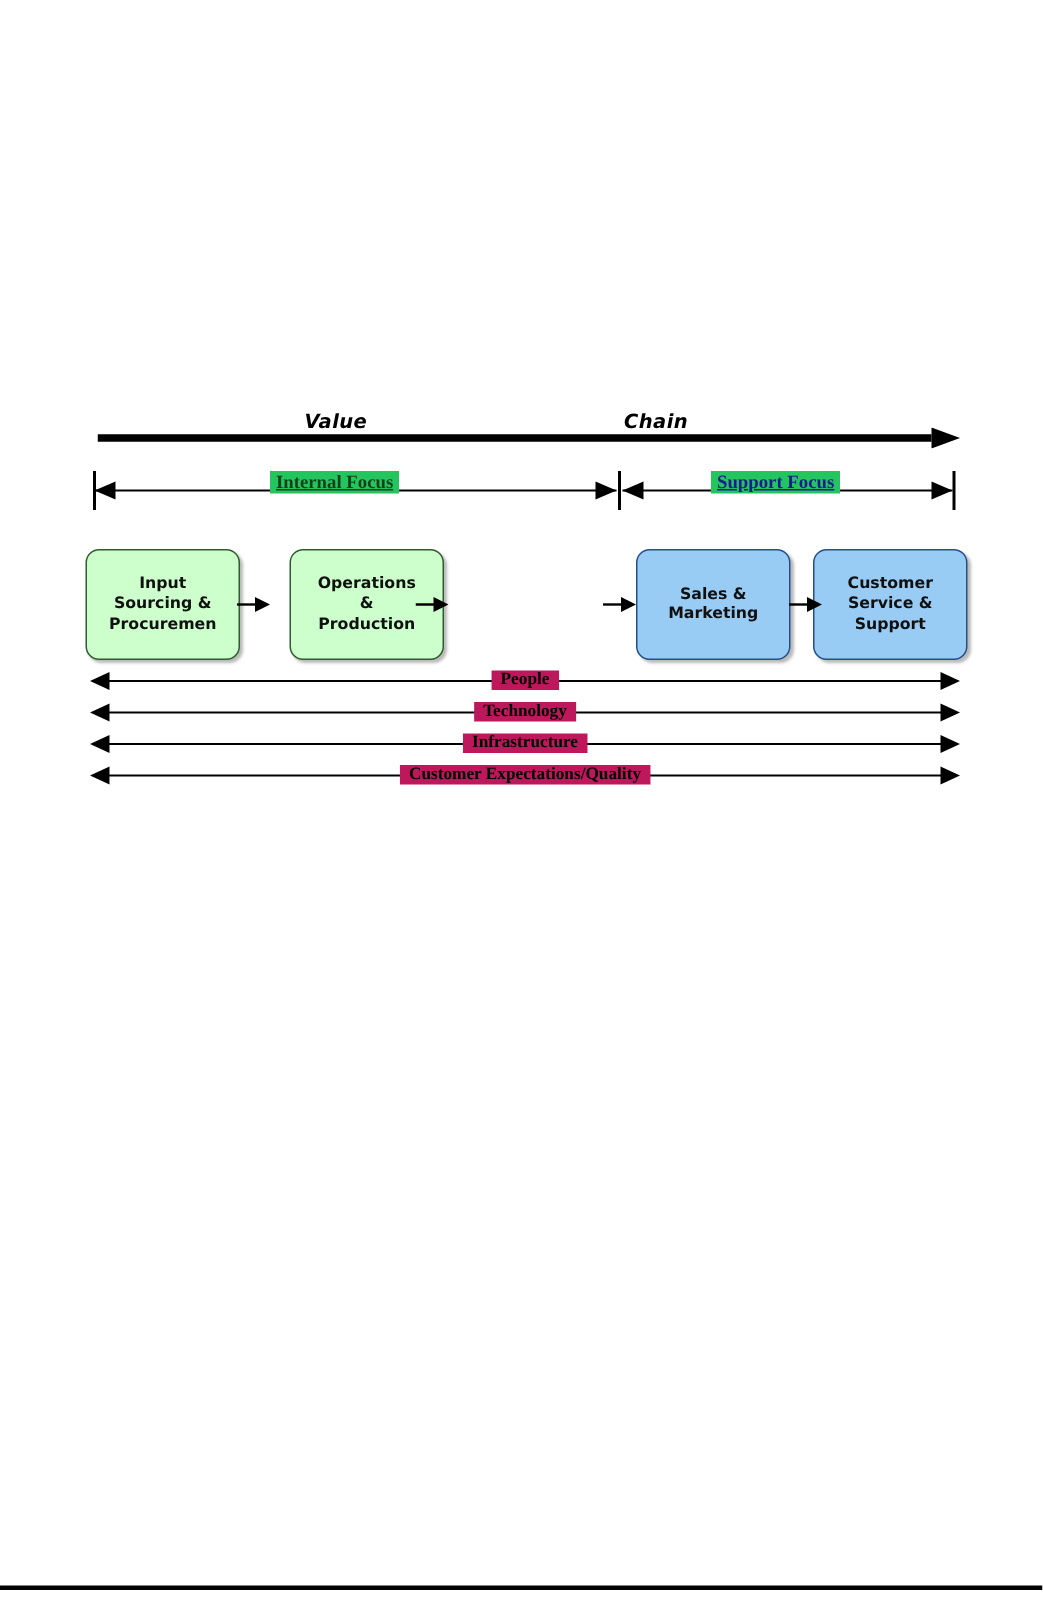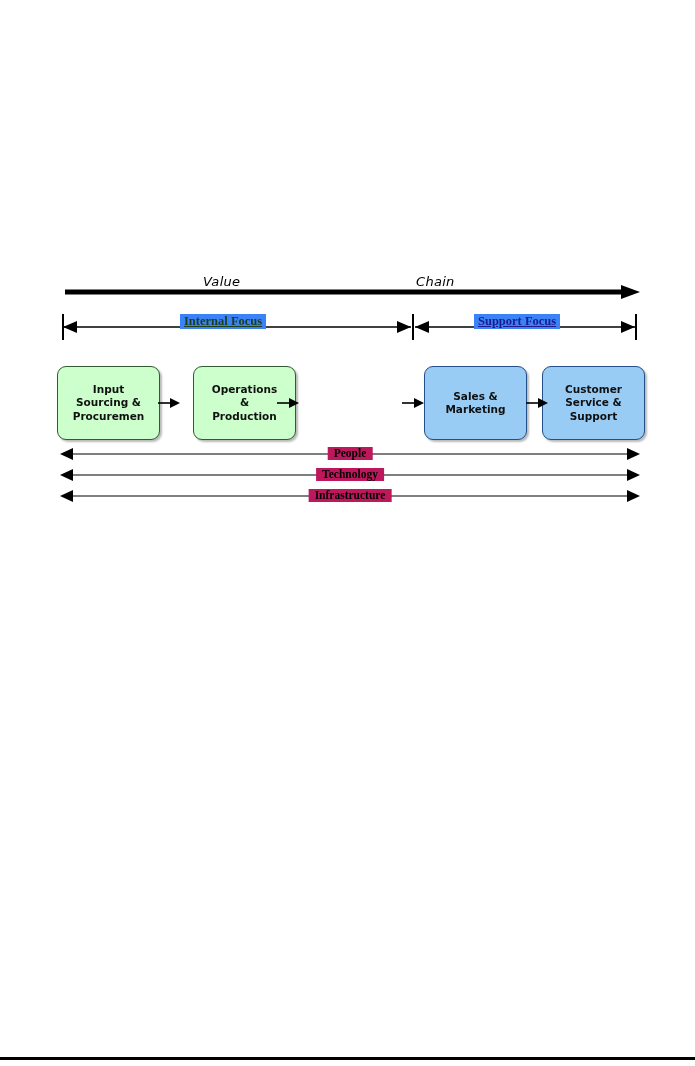--- a/index.html
+++ b/index.html
@@ -21,21 +21,21 @@
     left: 0;
     top: 0;
     width: 695px;
     height: 1066px;
   }
 
   
   .vc-title {
     position: absolute;
     font-family: "DejaVu Sans", sans-serif;
-    font-weight: normal;
+    font-weight: bold;
     font-style: italic;
     font-size: 13px;
     color: #000000;
     letter-spacing: 0.3px;
     white-space: nowrap;
   }
   #vc-title-value { left: 203px; top: 274px; }
   #vc-title-chain { left: 416px; top: 274px; }
 
   
@@ -56,21 +56,21 @@
     height: 40px;
   }
   .focus-label {
     position: absolute;
     top: 314px;
     font-family: "Liberation Serif", serif;
     font-weight: bold;
     font-size: 12.5px;
     text-decoration: underline;
     white-space: nowrap;
-    background: #3b82f6;
+    background: #22c55e;
     padding: 0 4px;
   }
   #focus-label-internal {
     left: 180px;
     color: #1a3d1a;
   }
   #focus-label-external {
     left: 474px;
     color: #1b1b8f;
   }
@@ -243,16 +243,24 @@
 
   <div id="cross-row-2" class="cross-row">
     <svg width="580" height="18" viewBox="0 0 580 18">
       <line x1="8" y1="9" x2="572" y2="9" stroke="#000000" stroke-width="1.2"></line>
       <polygon points="0,9 13,3 13,15" fill="#000000"></polygon>
       <polygon points="580,9 567,3 567,15" fill="#000000"></polygon>
     </svg>
     <span class="cross-label">Infrastructure</span>
   </div>
 
+  <div id="cross-row-3" class="cross-row">
+    <svg width="580" height="18" viewBox="0 0 580 18">
+      <line x1="8" y1="9" x2="572" y2="9" stroke="#000000" stroke-width="1.2"></line>
+      <polygon points="0,9 13,3 13,15" fill="#000000"></polygon>
+      <polygon points="580,9 567,3 567,15" fill="#000000"></polygon>
+    </svg>
+    <span class="cross-label">Customer Expectations/Quality</span>
+  </div>
 
   <div id="bottom-rule"></div>
 
 </div>
 
 </body></html>

